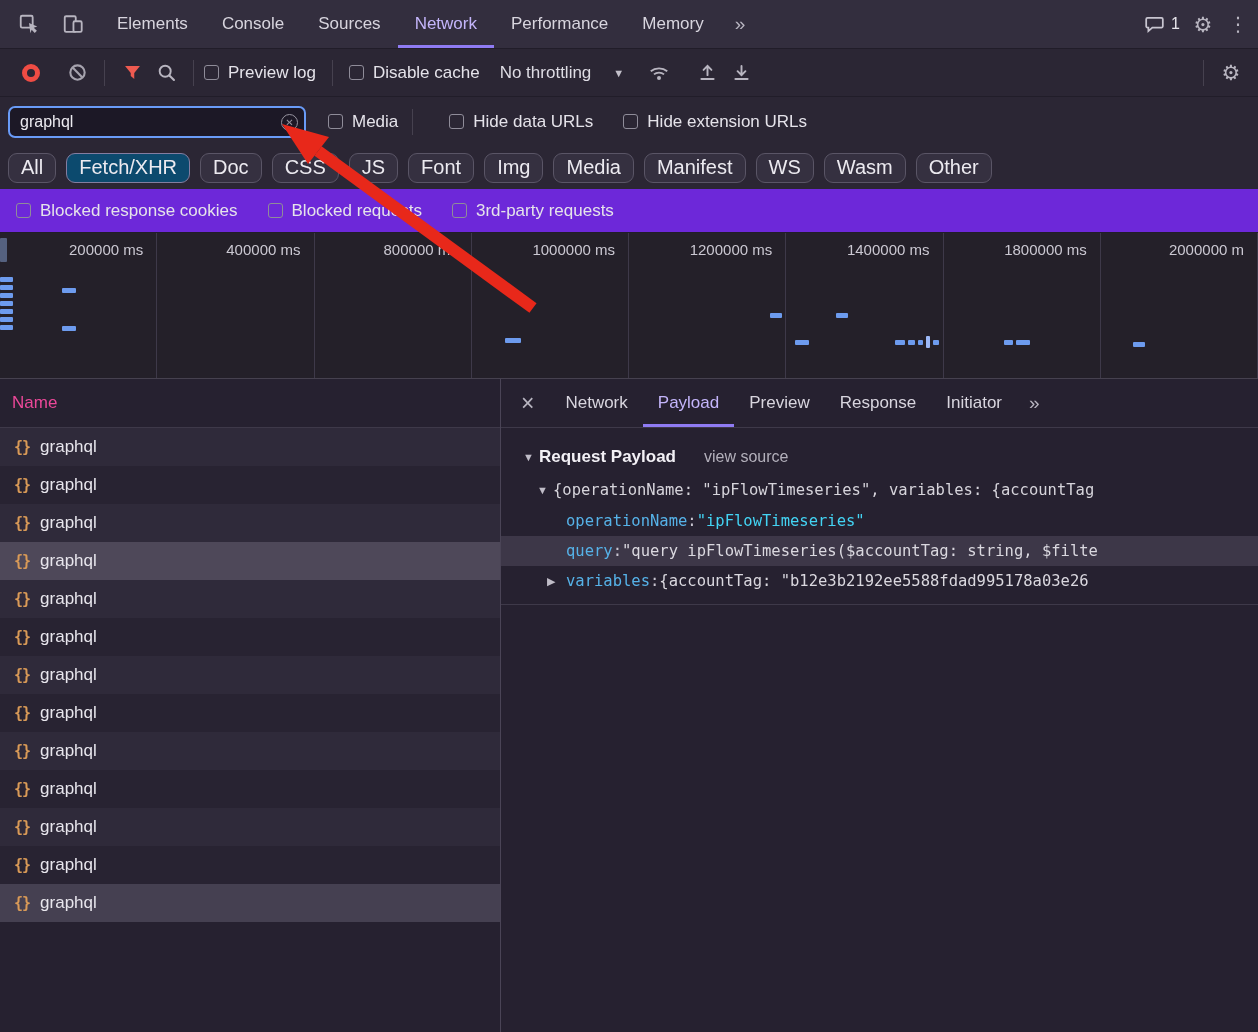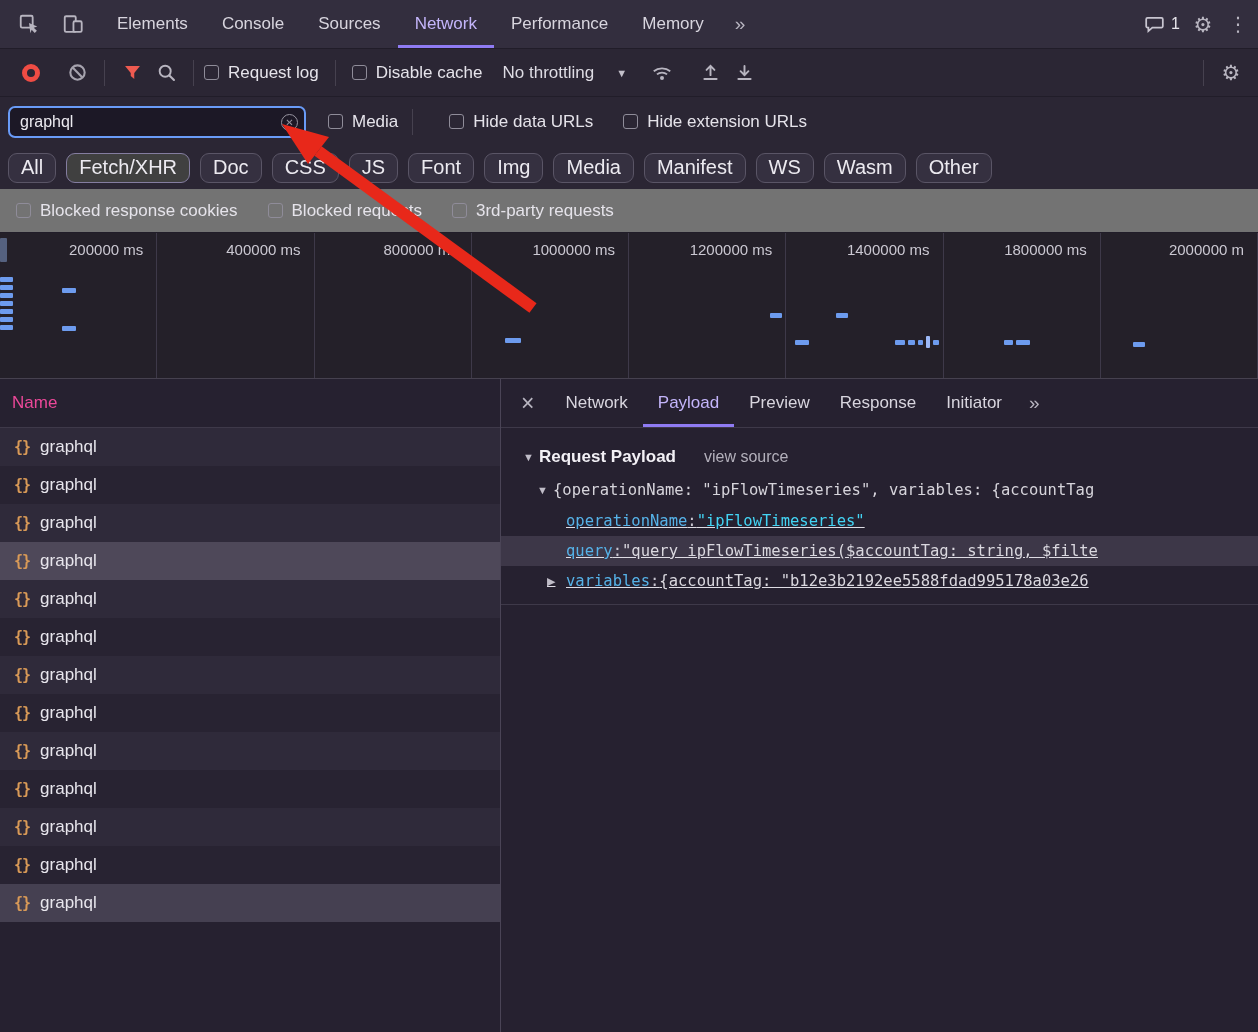--- a/index.html
+++ b/index.html
@@ -45,24 +45,24 @@
   }
   .clear-btn { position:absolute; right:8px; top:8px; width:17px; height:17px; border:1.5px solid #96939f; border-radius:50%;
     color:#96939f; font-size:10px; display:flex; align-items:center; justify-content:center; cursor:pointer; }
   .filterrow .cbgroup { margin-left:22px; }
   .filterrow .vsep { margin:0 14px; }
 
   
   .chiprow { height:43px; flex:none; background:#2b2634; display:flex; align-items:center; gap:10px; padding:0 8px; }
   .chip { height:30px; display:flex; align-items:center; padding:0 12px; border:1px solid #5a5566; border-radius:9px;
     background:#353040; color:#eceaf0; font-size:20px; cursor:pointer; white-space:nowrap; }
-  .chip.active { background:#404040; border-color:#847da0; }
-
-  
-  .optrow { height:44px; flex:none; background:#737373; display:flex; align-items:center; gap:30px; padding:0 16px; border-bottom:1px solid #211d29; }
+  .chip.active { background:#0c4a6e; border-color:#847da0; }
+
+  
+  .optrow { height:44px; flex:none; background:#6d28d9; display:flex; align-items:center; gap:30px; padding:0 16px; border-bottom:1px solid #211d29; }
 
   
   .timeline { height:146px; flex:none; position:relative; background:#242029; border-bottom:1px solid #46414f; overflow:hidden; }
   .tl-cols { display:flex; height:100%; }
   .tl-col { flex:1; border-right:1px solid #3e3949; position:relative; }
   .tl-tick { position:absolute; top:8px; right:13px; font-size:15px; color:#cbc8d2; white-space:nowrap; }
   .tl-marks { position:absolute; inset:0; pointer-events:none; }
   .tl-mark { position:absolute; background:var(--timeline_mark_blue,#6d9bee); border-radius:1px; }
   .tl-mark.bright { background:#9db9f7; }
   .tl-thumb { position:absolute; left:0; top:5px; width:7px; height:24px; background:#55617f; border-radius:1px; }
@@ -87,21 +87,21 @@
   .dtab-overflow { display:flex; align-items:center; padding:0 12px; color:#b8b5c0; font-size:19px; cursor:pointer; }
 
   .payload { flex:1; overflow:hidden; padding-top:12px; }
   .ptitle { display:flex; align-items:center; height:34px; padding-left:22px; cursor:pointer; }
   .tri { font-size:11px; color:#c0bdc8; width:16px; flex:none; }
   .ptitle-text { font-weight:bold; color:#f2f0f5; font-size:17px; }
   .view-source { margin-left:28px; color:#b3b0bb; font-size:16px; cursor:pointer; }
   .mono { font-family:"DejaVu Sans Mono", monospace; font-size:15.5px; white-space:nowrap; overflow:hidden; }
   .psummary { height:32px; display:flex; align-items:center; padding-left:36px; color:#d6d4db; cursor:pointer; }
   .payload-block { border-bottom:1px solid #3e3949; padding-bottom:8px; }
-  .prow { height:30px; display:flex; align-items:center; padding-left:46px; cursor:pointer;text-decoration:underline; }
+  .prow { height:30px; display:flex; align-items:center; padding-left:46px; cursor:pointer; }
   .prow.sel { background:#3d3748; }
   .prow .arr { display:inline-block; width:19px; font-size:11px; color:#c0bdc8; font-family:"Liberation Sans",sans-serif; flex:none; }
   .pkey { color:var(--code_key_blue,#56b2e8); }
   .psep { color:#c9c6d1; }
   .pval.str { color:var(--code_string_cyan,#43d4f4); }
   .pval.plain { color:#dad8df; }
 
   
   .annot { position:absolute; inset:0; pointer-events:none; z-index:60; }
 </style>
@@ -170,21 +170,21 @@
     </span>
     <span class="icon-btn">
       <svg width="21" height="21" viewBox="0 0 24 24">
           <circle cx="10.5" cy="10.5" r="6.3" fill="none" stroke="#b8b5c0" stroke-width="2.2"></circle>
           <path d="M15.3 15.3 L20.5 20.5" stroke="#b8b5c0" stroke-width="2.4" stroke-linecap="round"></path>
         </svg>
     </span>
     <span class="vsep"></span>
     <span class="cbgroup">
       <span class="cb"></span>
-      <span class="cblabel">Request log</span>
+      <span class="cblabel">Preview log</span>
     </span>
     <span class="vsep" style="margin:0 16px"></span>
     <span class="cbgroup">
       <span class="cb"></span>
       <span class="cblabel">Disable cache</span>
     </span>
     <span class="throttle">
       <span>No throttling</span>
       <span class="caret">▼</span>
     </span>

